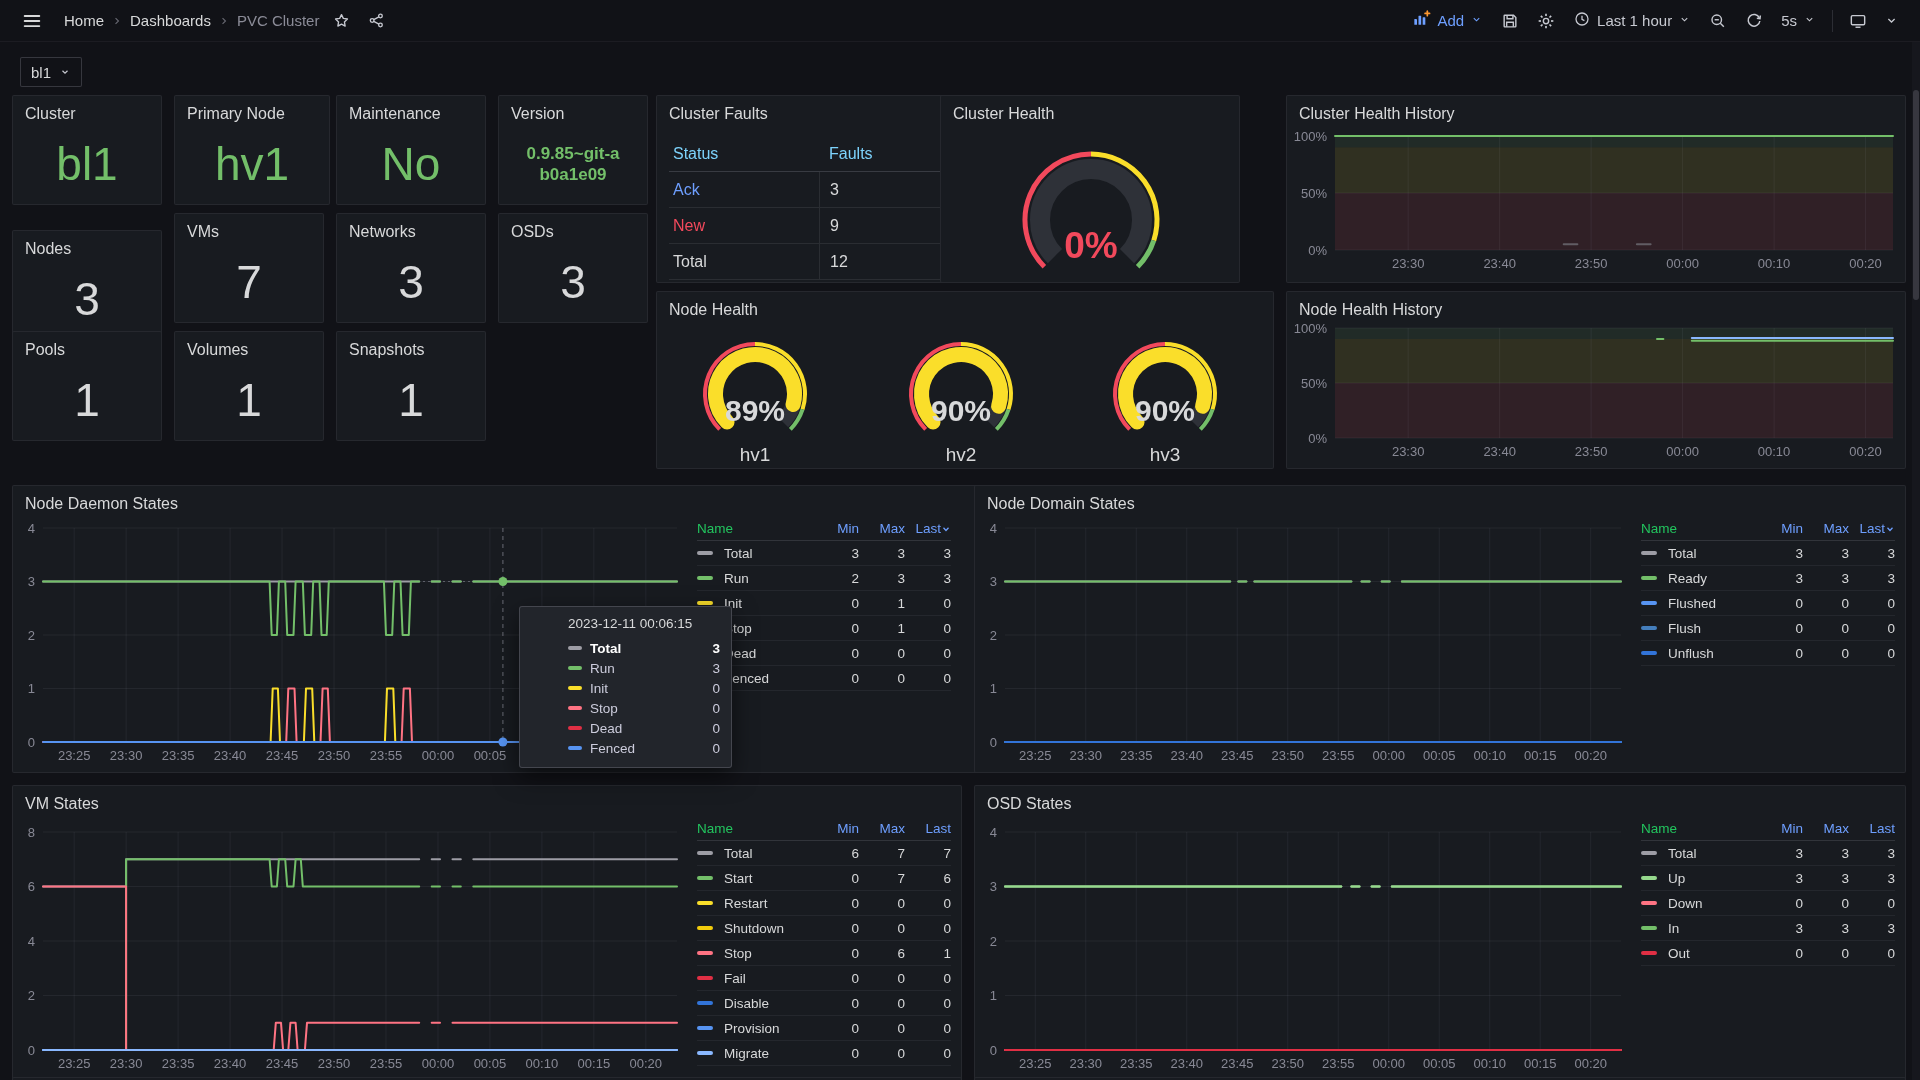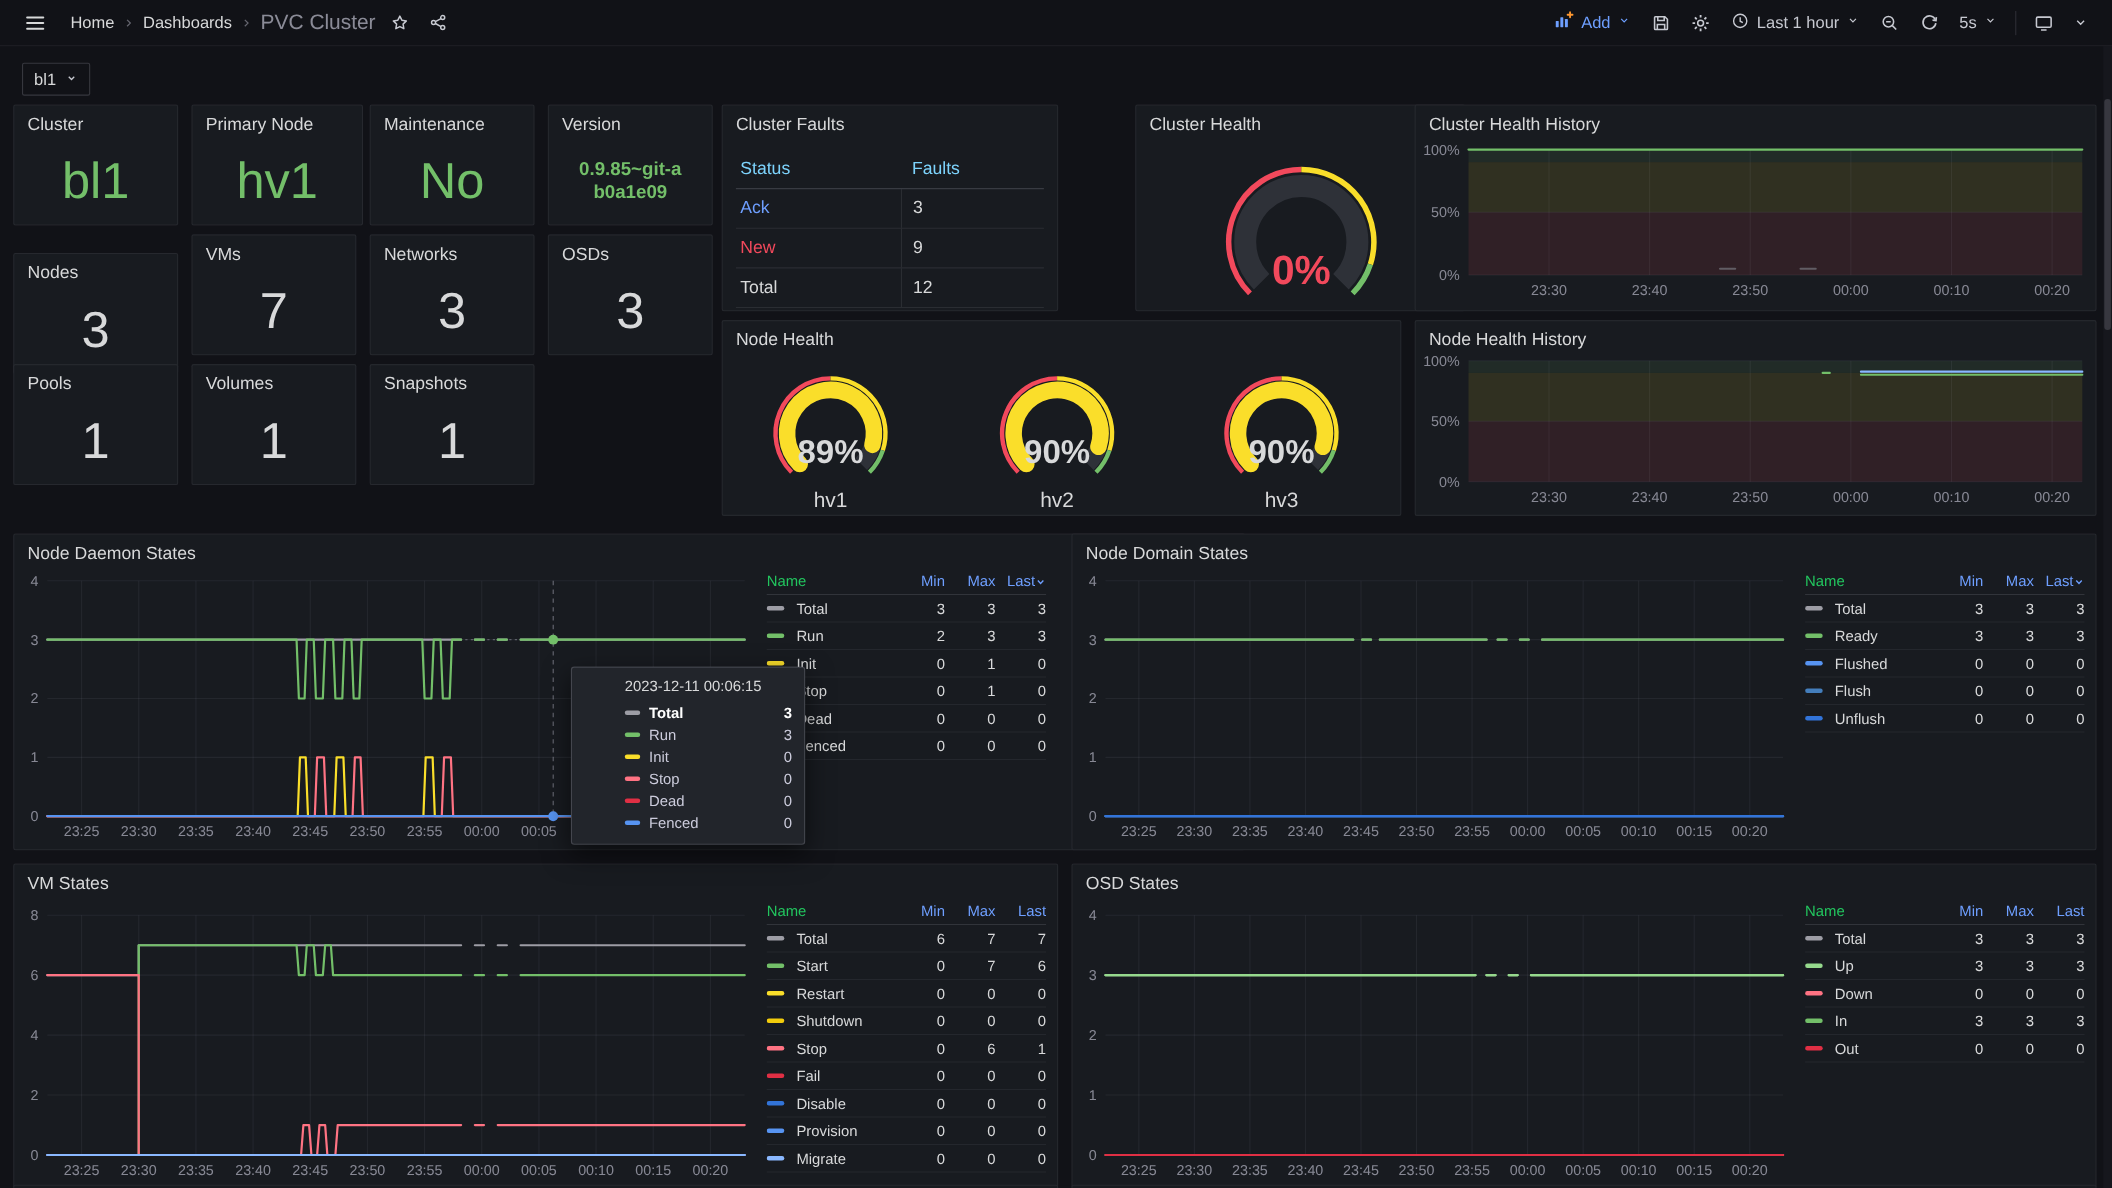--- a/index.html
+++ b/index.html
@@ -6,21 +6,21 @@
   #app{position:relative;width:1920px;height:1080px;background:#111217;overflow:hidden;
        font-family:"Liberation Sans",sans-serif;color:#d8d9da;-webkit-font-smoothing:antialiased;}
   
   #nav{position:absolute;top:0;left:0;right:0;height:42px;display:flex;align-items:center;
        padding:0 14px;gap:2px;border-bottom:1px solid rgba(204,204,220,0.06);box-sizing:border-box;}
   .ibtn{background:none;border:none;padding:5px 7px;display:flex;align-items:center;gap:6px;
         color:#9da0ab;cursor:pointer;border-radius:2px;}
   .ibtn svg{display:block;}
   .bc{display:flex;align-items:center;gap:2px;margin-left:8px;}
   .bc-link{color:#d8d9da;font-size:15px;text-decoration:none;padding:0 4px;cursor:pointer;}
-  .bc-current{color:rgba(204,204,220,0.65);font-size:19px;padding:0 4px;}
+  .bc-current{color:rgba(204,204,220,0.65);font-size:15px;padding:0 4px;}
   .bc-sep{display:flex;color:rgba(204,204,220,0.45);}
   .flex-spacer{flex:1;}
   .add-btn,.time-btn{background:none;border:none;display:flex;align-items:center;gap:6px;
        padding:5px 8px;font-size:15px;cursor:pointer;border-radius:2px;font-family:inherit;}
   .add-btn{color:#6e9fff;}
   .time-btn{color:#c7c9d1;}
   .vdiv{width:1px;height:22px;background:rgba(204,204,220,0.15);margin:0 6px;}
   
   .var-chip{position:absolute;left:20px;top:57px;height:30px;display:flex;align-items:center;gap:8px;
        padding:0 10px;border:1px solid rgba(204,204,220,0.20);border-radius:2px;font-size:15px;
@@ -283,21 +283,21 @@
           <div class="frow">
             <div class="c1" style="color: rgb(242, 73, 92);">New</div>
             <div class="c2">9</div>
           </div>
           <div class="frow">
             <div class="c1" style="color: rgb(216, 217, 218);">Total</div>
             <div class="c2">12</div>
           </div>
         </div>
       </div>
-      <div class="panel" style="left: 1032px; top: 95px; width: 300px; height: 188px;">
+      <div class="panel" style="left: 940px; top: 95px; width: 300px; height: 188px;">
         <h2 class="ptitle">Cluster Health</h2>
         <svg width="298" height="186" class="chart-svg">
           <path d="M 103.33 170.67 A 66 66 0 0 1 150.00 58.00" stroke="#f2495c" stroke-width="5" fill="none"></path>
           <path d="M 150.00 58.00 A 66 66 0 0 1 212.77 144.40" stroke="#fade2a" stroke-width="5" fill="none"></path>
           <path d="M 212.77 144.40 A 66 66 0 0 1 196.67 170.67" stroke="#73bf69" stroke-width="5" fill="none"></path>
           <path d="M 113.94 160.06 A 51 51 0 1 1 186.06 160.06" stroke="#2e3138" stroke-width="20" fill="none"></path>
           <text x="150" y="162" text-anchor="middle" font-size="37" font-weight="700" fill="#f2495c">0%</text>
         </svg>
       </div>
       <div class="panel" style="left: 656px; top: 291px; width: 618px; height: 178px;">

